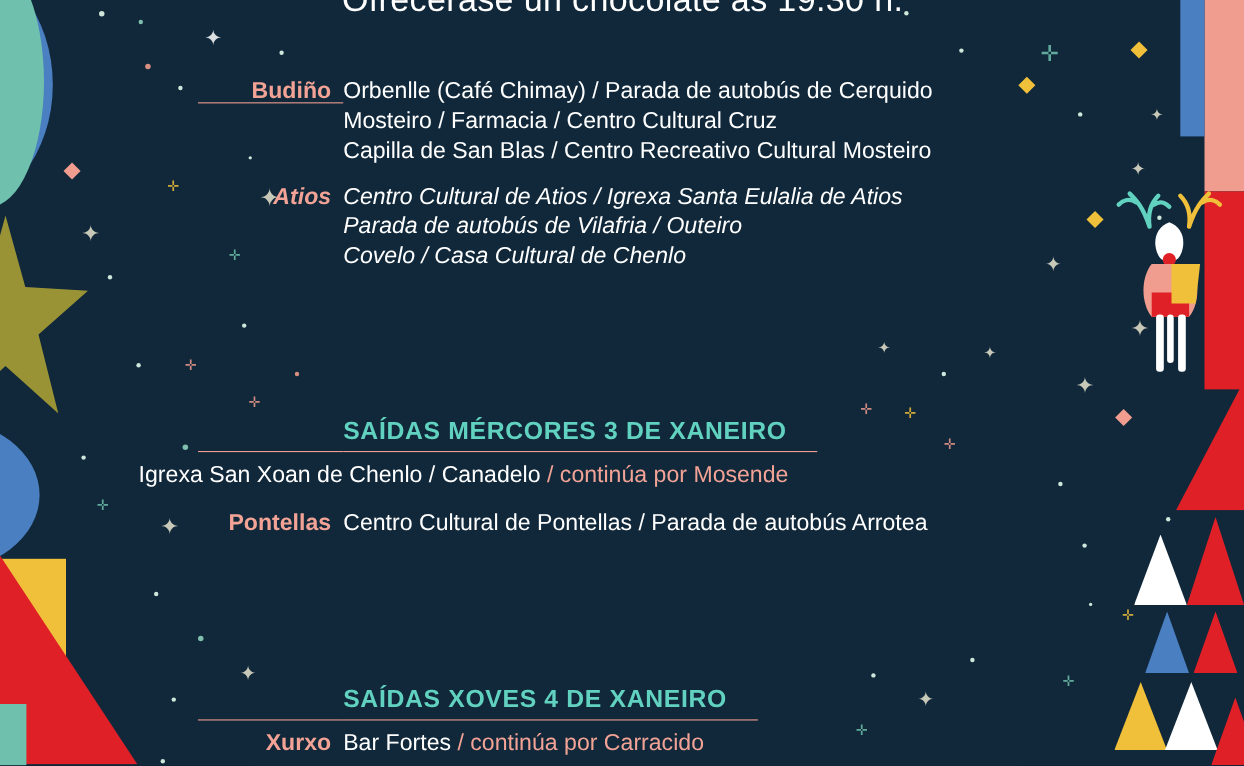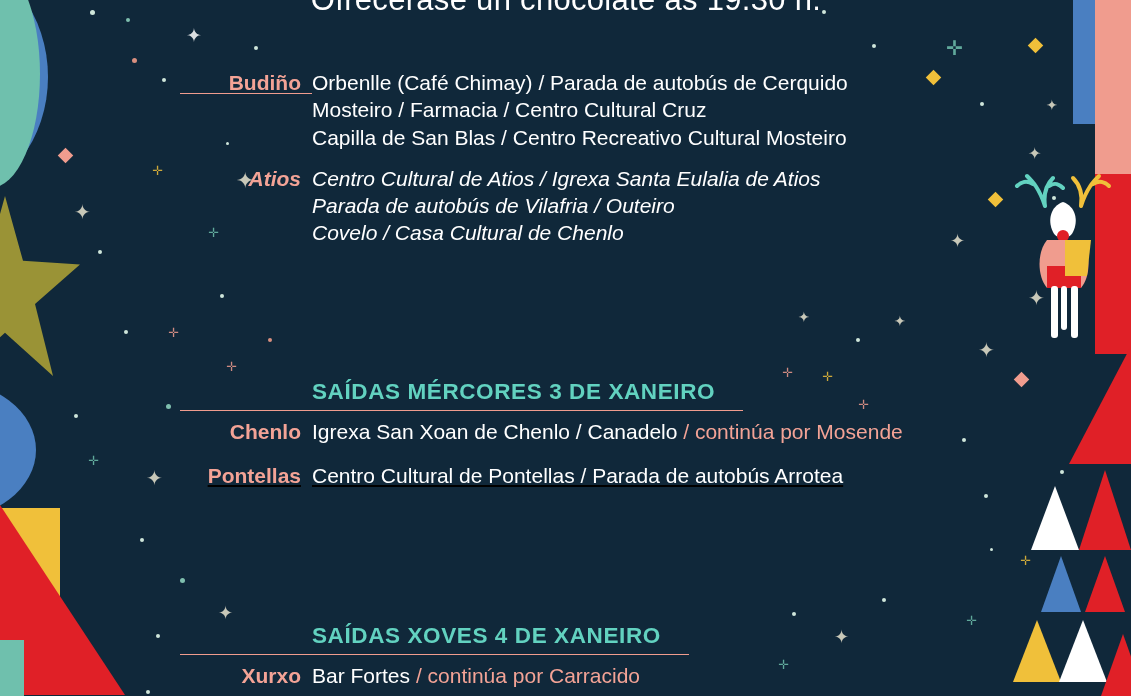--- a/index.html
+++ b/index.html
@@ -373,28 +373,27 @@
           <div class="line"><span>Covelo / Casa Cultural de Chenlo</span></div>
         </div>
       </div>
     </div>
 
     <div class="day-block" style="top:379px;">
       <div class="rule-left"></div>
       <div class="day-title">SAÍDAS MÉRCORES 3 DE XANEIRO</div>
 
       <div class="row">
-        <div class="place">Chenlo</div>
         <div class="routes">
           <div class="line"><span>Igrexa San Xoan de Chenlo / Canadelo </span><span class="cont">/ continúa por Mosende</span></div>
         </div>
       </div>
 
 
-      <div class="row" style="margin-top:17px;text-decoration:underline;">
+      <div class="row" style="margin-top:17px;">
         <div class="place">Pontellas</div>
         <div class="routes">
           <div class="line"><span>Centro Cultural de Pontellas / Parada de autobús Arrotea</span></div>
         </div>
       </div>
     </div>
 
     <div class="day-block" style="top:623px;">
       <div class="rule-left"></div>
       <div class="day-title">SAÍDAS XOVES 4 DE XANEIRO</div>

